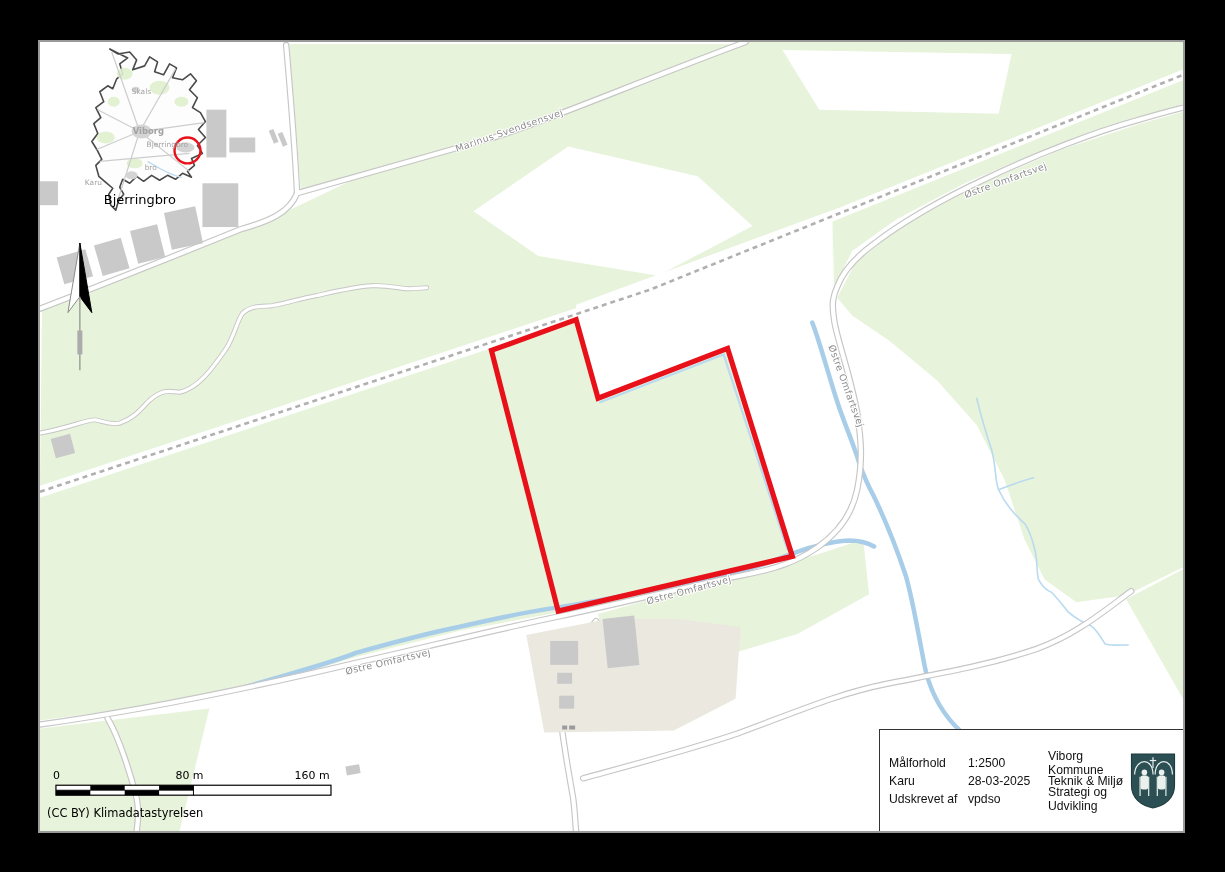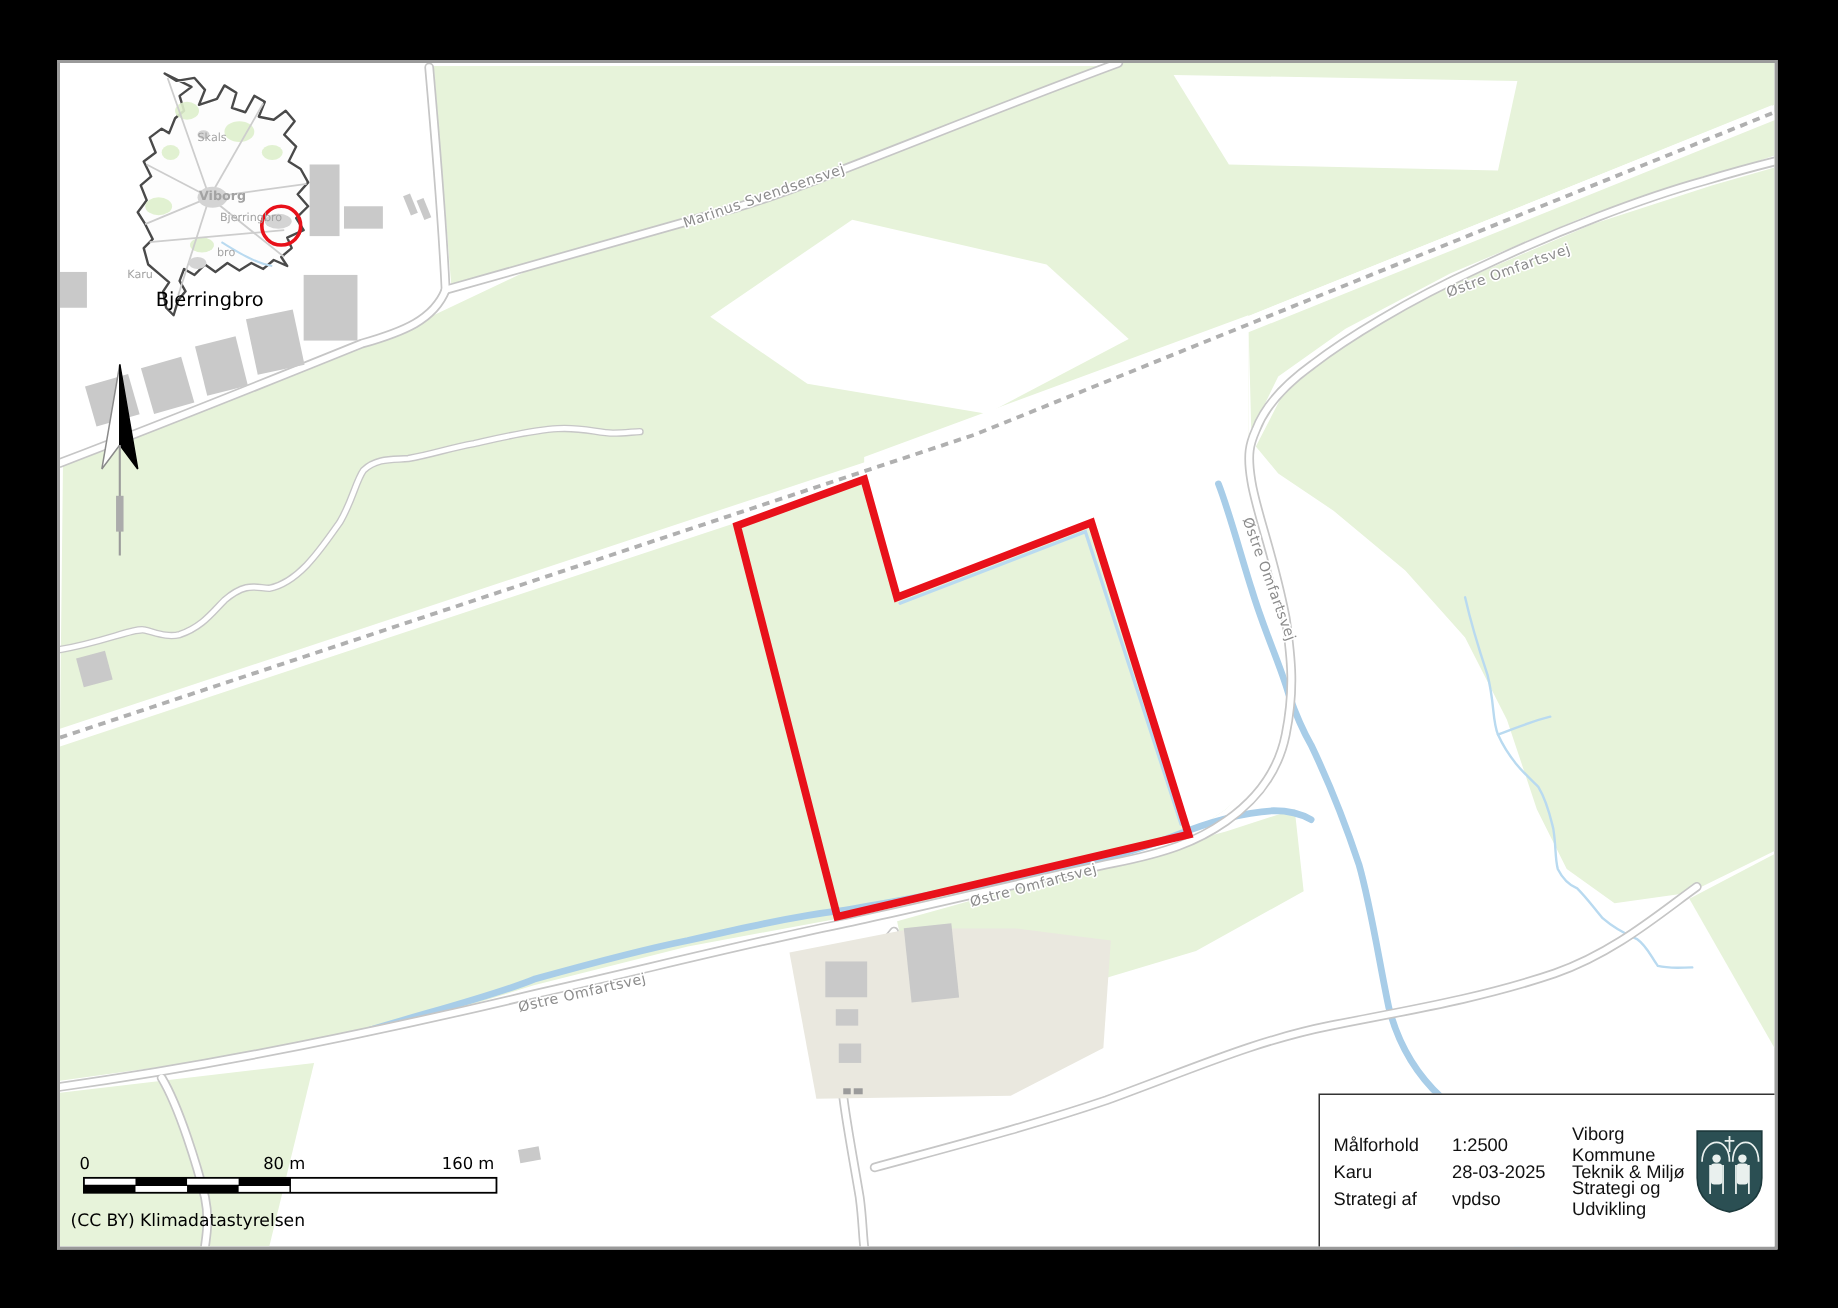--- a/index.html
+++ b/index.html
@@ -185,21 +185,21 @@
 
     <div class="infobox">
       <div class="details">
         <div class="cols">
           <span>Målforhold</span>
           <span>1:2500</span>
           <span>Viborg Kommune</span>
           <span>Karu</span>
           <span>28-03-2025</span>
           <span>Teknik &amp; Miljø</span>
-          <span>Strategi af</span>
+          <span>Udskrevet af</span>
           <span>vpdso</span>
           <span>Strategi og Udvikling</span>
         </div>
         <div class="shield-wrap">
           <svg width="42" height="52" viewBox="0 0 42 52">
             <path d="M1,1 H41 V30 C41,42 32,49 21,51 C10,49 1,42 1,30 Z" fill="#2b4f53" stroke="#1d3a3d" stroke-width="1"></path>
             <g stroke="#e9f0ee" stroke-width="1.1" fill="none">
               <path d="M6,20 C6,12 11,8 15,8 C19,8 23,12 23,20" transform="translate(-2,0)"></path>
               <path d="M21,20 C21,12 25,8 29,8 C33,8 37,12 37,20" transform="translate(2,0)"></path>
               <path d="M21,4 V14"></path>

